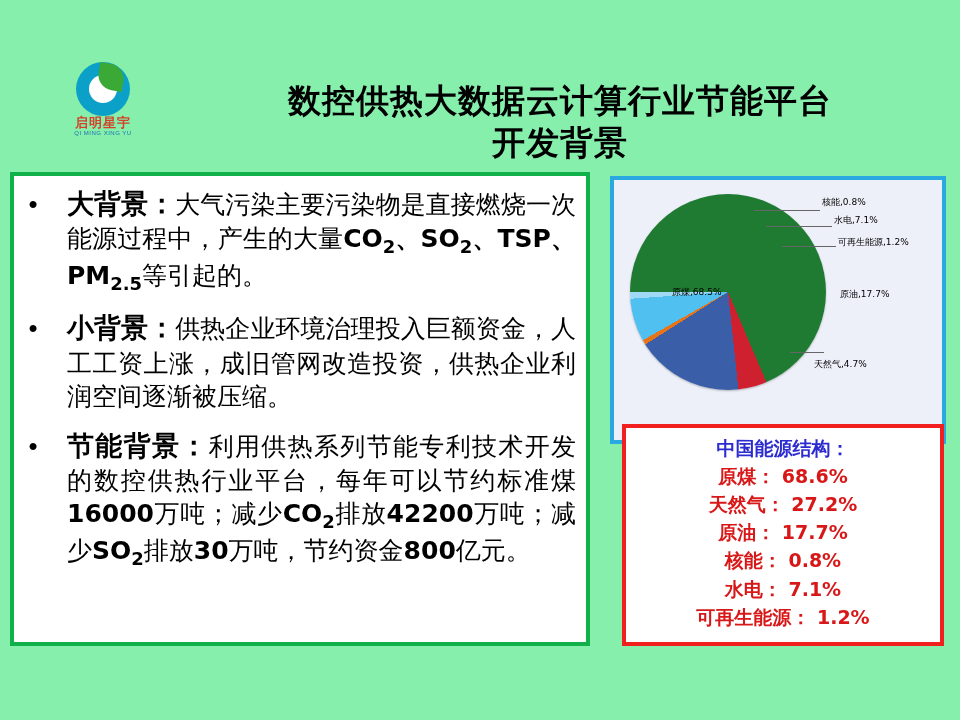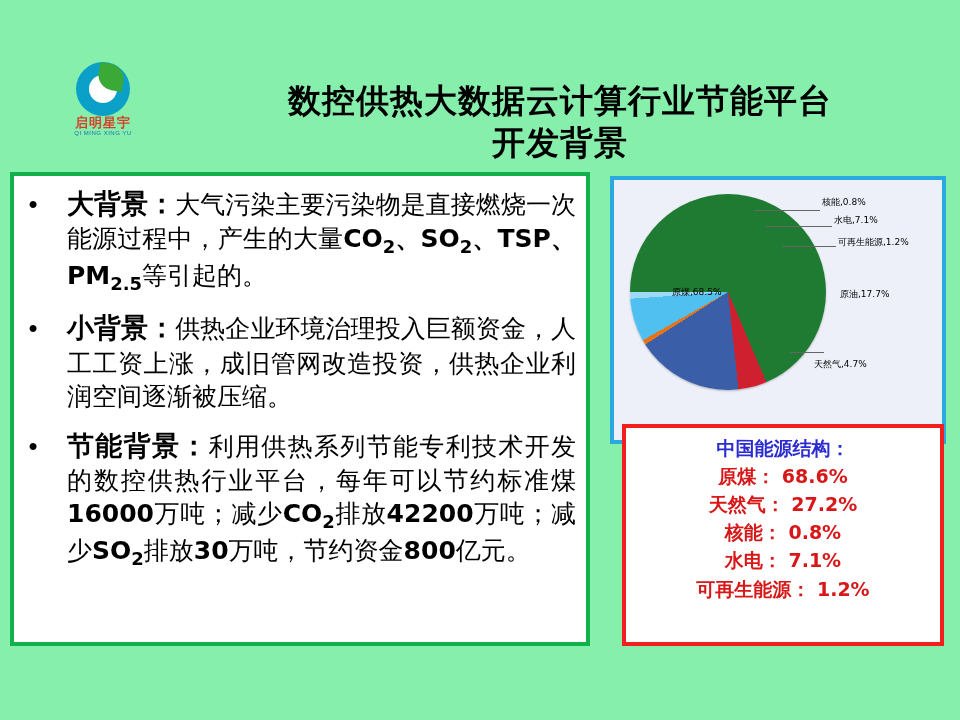--- a/index.html
+++ b/index.html
@@ -237,19 +237,20 @@
     <div class="leader" style="left:152px; top:46px; width:66px; height:1px;"></div>
     <div class="leader" style="left:168px; top:66px; width:54px; height:1px;"></div>
     <div class="leader" style="left:176px; top:172px; width:34px; height:1px;"></div>
   </div>
 
   <div class="red-box">
     <div class="line head">中国能源结构：</div>
     <div id="legend-rows">
         <div class="line"><span>原煤：</span><span> 68.6%</span></div>
         <div class="line"><span>天然气：</span><span> 27.2%</span></div>
+        <div class="line"><span>原油：</span><span> 17.7%</span></div>
         <div class="line"><span>核能：</span><span> 0.8%</span></div>
         <div class="line"><span>水电：</span><span> 7.1%</span></div>
         <div class="line"><span>可再生能源：</span><span> 1.2%</span></div>
       </div>
   </div>
 
 </div>
 
 </body></html>

